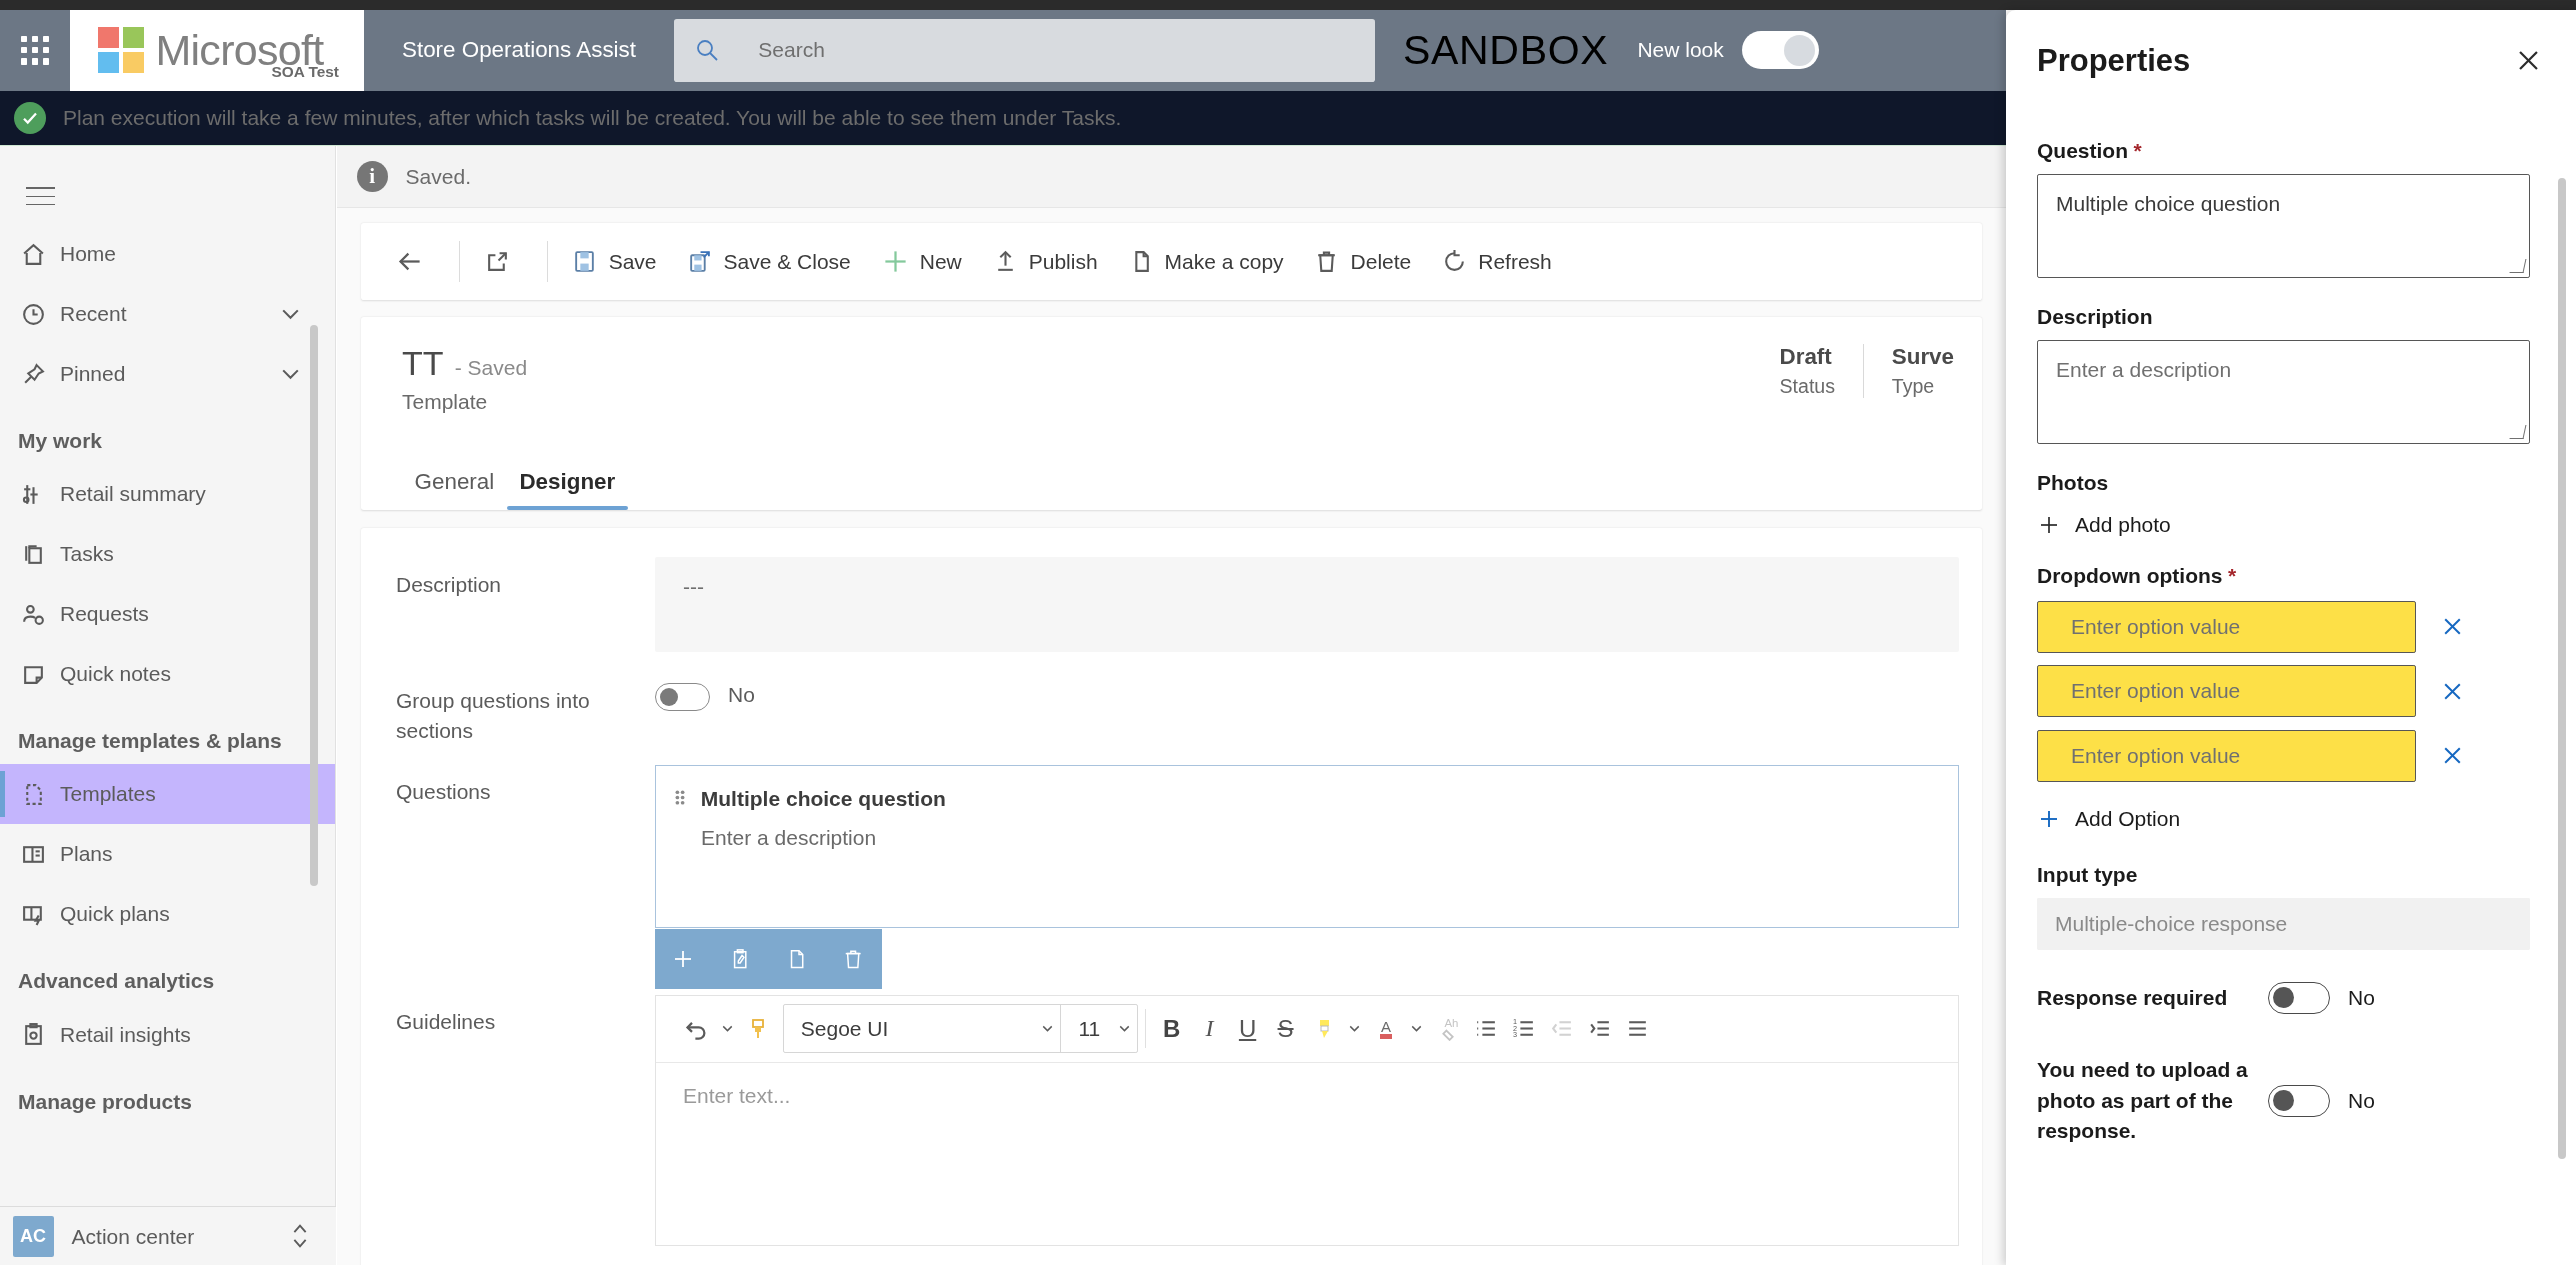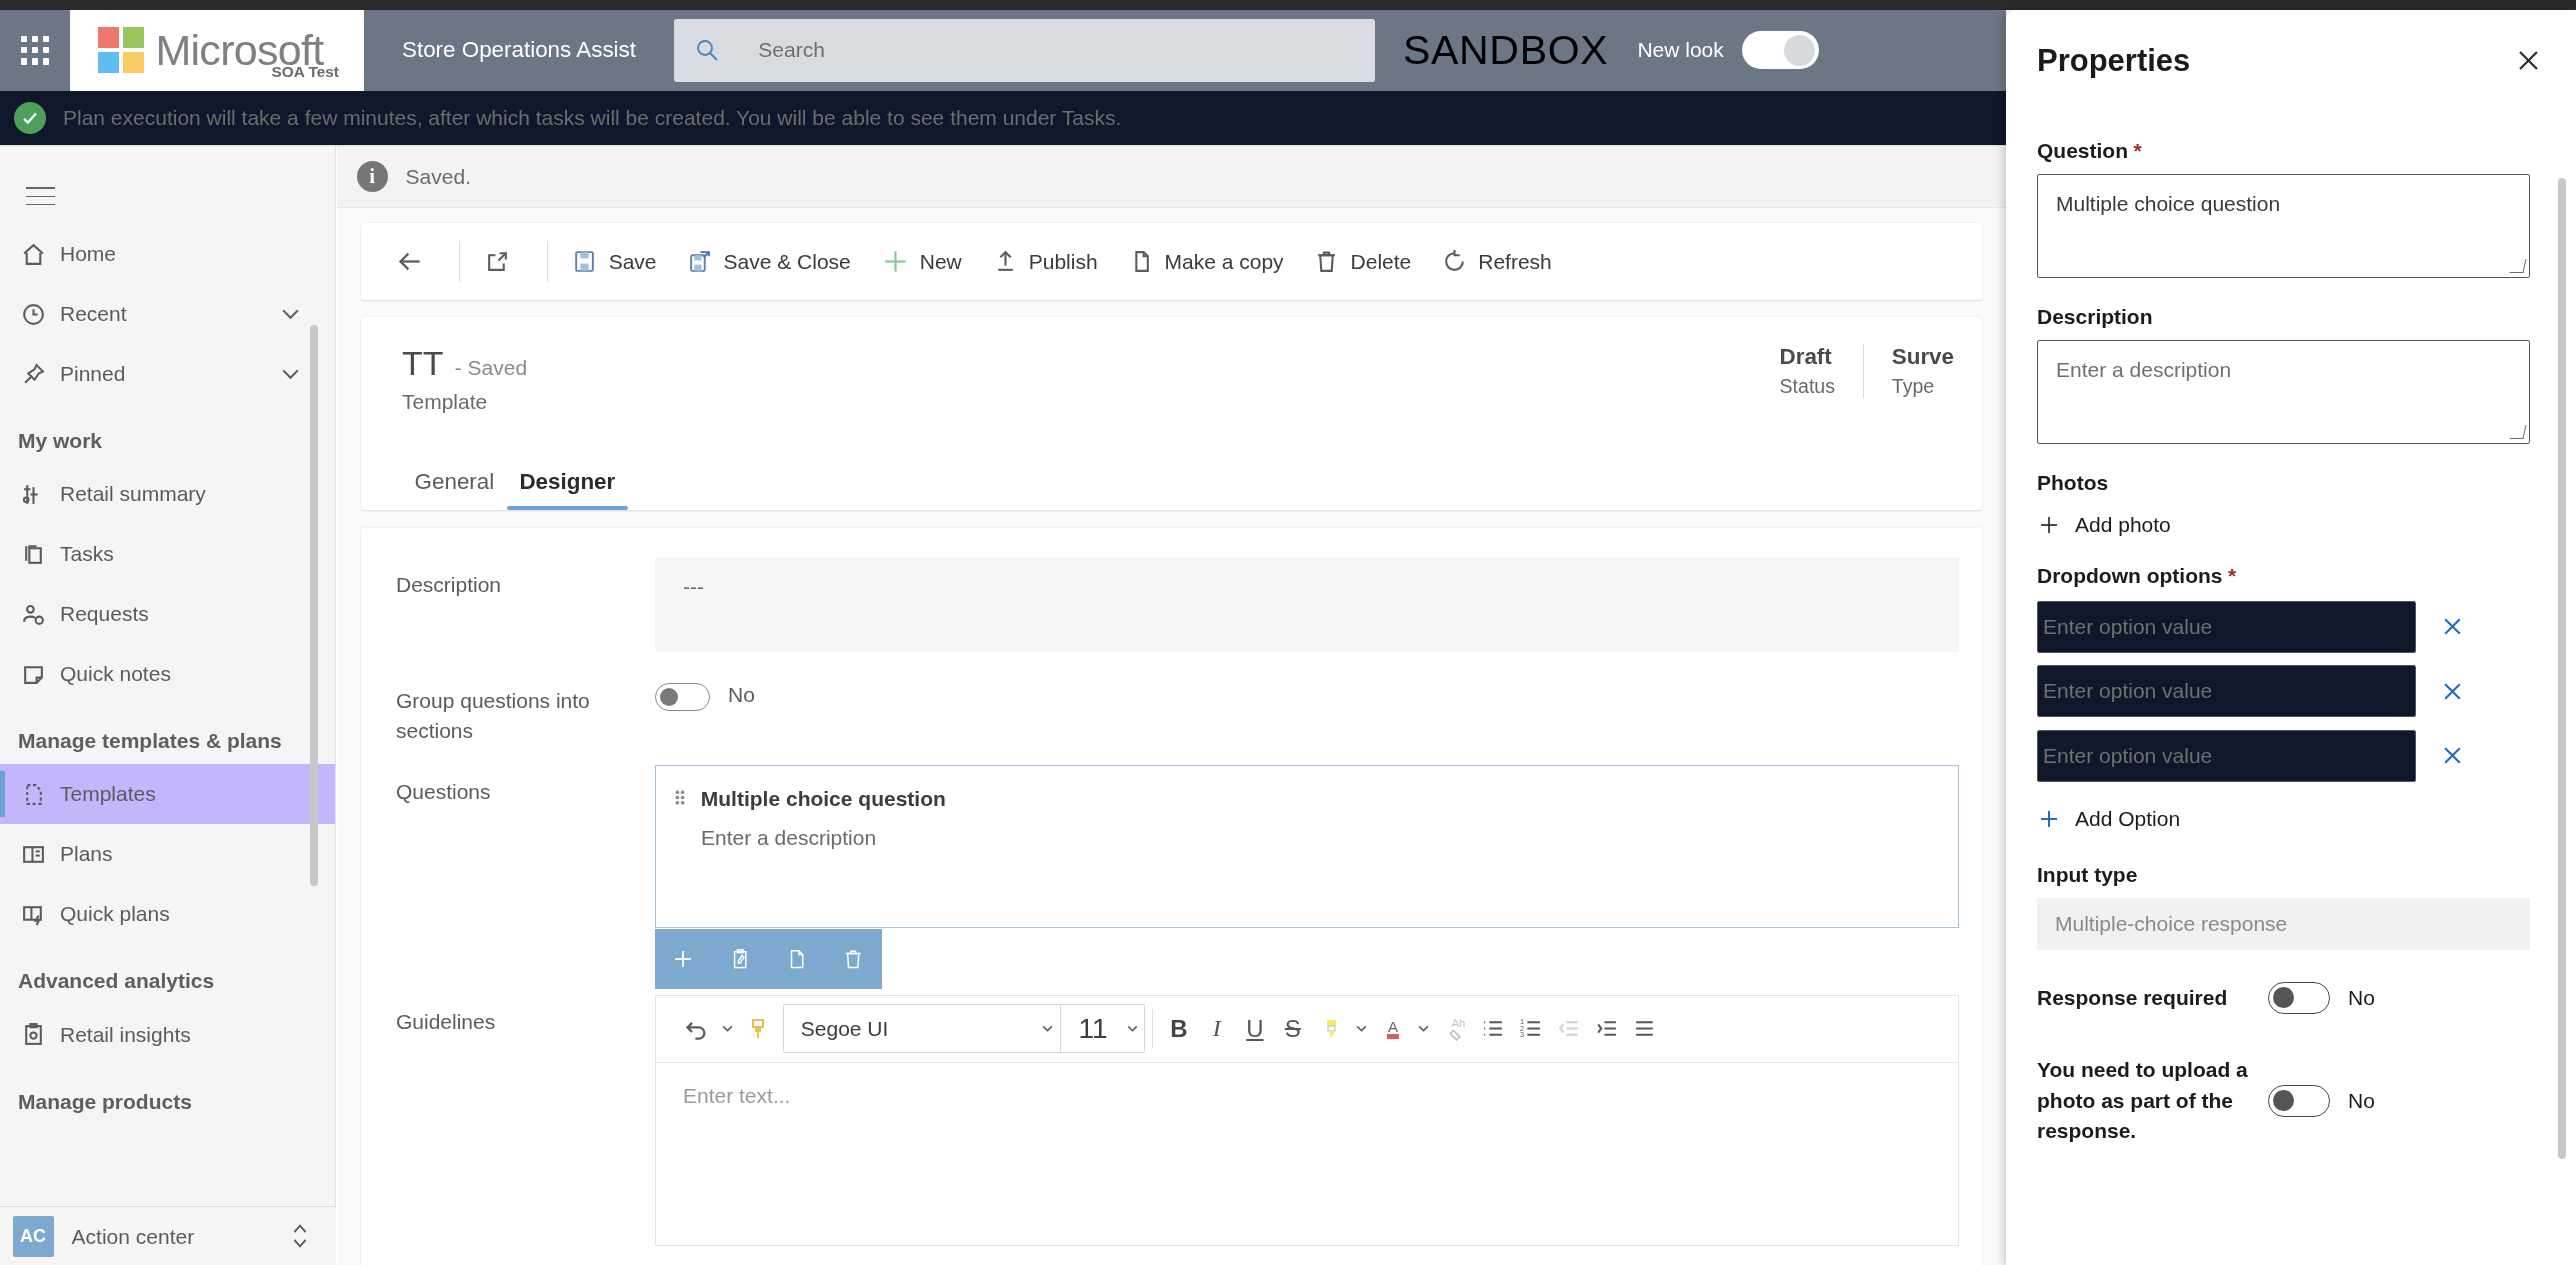--- a/index.html
+++ b/index.html
@@ -256,21 +256,21 @@
     cursor: pointer; padding: 0 5.6px; flex: none;
   }
   .tb-caret { width: 24px; display:flex; align-items:center; justify-content:center; cursor:pointer; flex:none; }
   .tb-select {
     height: 49px; border: 0.7px solid #d6d6d6; border-radius: 2.1px; display:flex; align-items:center;
     background:#fff; cursor: pointer; flex: none; margin-left: 5.6px;
   }
   .tb-select .v { font-size: 21px; color: #3c3c3c; padding: 0 17px; white-space: nowrap; }
   .tb-select.font .v { width: 252px; }
   .tb-select .divider { width:0.7px; height:49px; background:#d6d6d6; }
-  .tb-select .sz { font-size: 28px; color:#3c3c3c; padding: 0 12.6px 0 18px; }
+  .tb-select .sz { font-size: 21px; color:#3c3c3c; padding: 0 12.6px 0 18px; }
   .tb-sep { width:0.7px; height:39px; background:#e0e0e0; margin: 0 7px; flex:none; }
   .rte-body { height: 182px; padding: 21px 0 0 27px; }
   .rte-ph { font-size: 21px; color: #9a9a9a; }
 
   
   .props {
     position: absolute; top: 9.8px; right: 0; width: 570px; height: 1256px;
     background: #ffffff; border-top-left-radius: 9.8px;
     box-shadow: -2.1px 0 9.8px rgba(0,0,0,0.18);
   }
@@ -295,22 +295,22 @@
   }
   .p-linkbtn {
     display: flex; align-items: center; margin-top: 18px; cursor: pointer;
   }
   .p-linkbtn .plus { margin-right: 14px; display:flex; }
   .p-linkbtn .t { font-size: 21px; color: #1b1b1b; }
 
   .opt-row { display: flex; align-items: center; margin-top: 12.6px; }
   .opt-input {
     width: 379px; height: 52px; border: 0.7px solid #565656; border-radius: 2.1px;
-    display: flex; align-items: center; padding-left: 5px;
-    font-size: 21px; color: #707070; cursor: text; background:#0f172a;
+    display: flex; align-items: center; padding-left: 33px;
+    font-size: 21px; color: #707070; cursor: text; background:#fde047;
   }
   .opt-x { margin-left: 19.6px; cursor: pointer; width:34px; height:34px; display:flex; align-items:center; justify-content:center; }
 
   .p-readonly {
     width: 100%; height: 52px; background: #f1f1f1; border-radius: 1.4px;
     display:flex; align-items:center; padding-left: 18px; margin-top: 11.2px;
     font-size: 21px; color: #8a8a8a;
   }
   .p-toggle-row { display: flex; align-items: center; margin-top: 32px; }
   .p-toggle-lbl { font-size: 21px; color: #1b1b1b; font-weight: bold; line-height: 1.45; }

